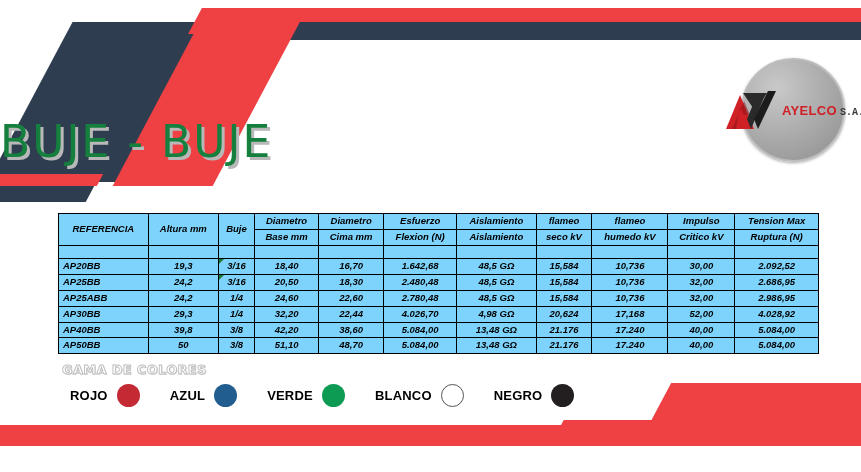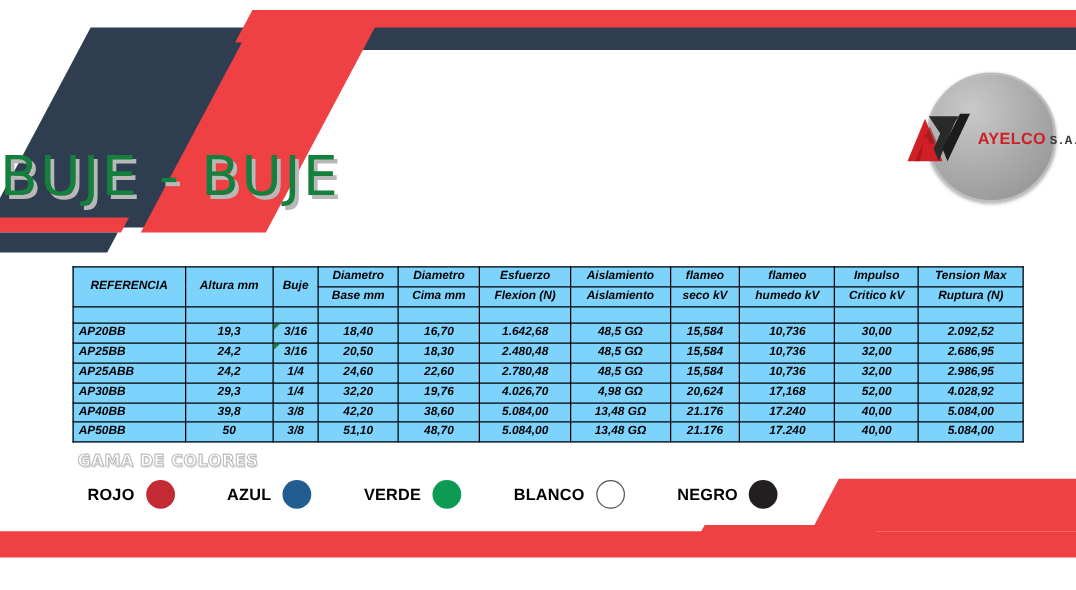--- a/index.html
+++ b/index.html
@@ -181,21 +181,21 @@
     -webkit-text-stroke: .9px #bcbcbc;
     text-shadow: 1px 1px 0 #e2e2e2;
     white-space: nowrap;
     font-weight: bold;
   }
   .swatch-row {
     position: absolute;
     top: 384px; left: 70px;
     display: flex;
     align-items: center;
-    gap: 16px;
+    gap: 4px;
     justify-content: flex-end;
   }
   .swatch-item {
     display: flex; align-items: center; gap: 9px;
     margin-right: 26px;
   }
   .swatch-item .sw-label {
     font-size: 13px; font-weight: bold; color: #000;
     letter-spacing: .2px;
     font-family: "Liberation Sans", sans-serif;
@@ -318,21 +318,21 @@
             <td>15,584</td>
             <td>10,736</td>
             <td>32,00</td>
             <td>2.986,95</td>
           </tr>
           <tr>
             <td class="ref">AP30BB</td>
             <td>29,3</td>
             <td class="buje-cell">1/4</td>
             <td>32,20</td>
-            <td>19,76</td>
+            <td>22,44</td>
             <td>4.026,70</td>
             <td>4,98 GΩ</td>
             <td>20,624</td>
             <td>17,168</td>
             <td>52,00</td>
             <td>4.028,92</td>
           </tr>
           <tr>
             <td class="ref">AP40BB</td>
             <td>39,8</td>

